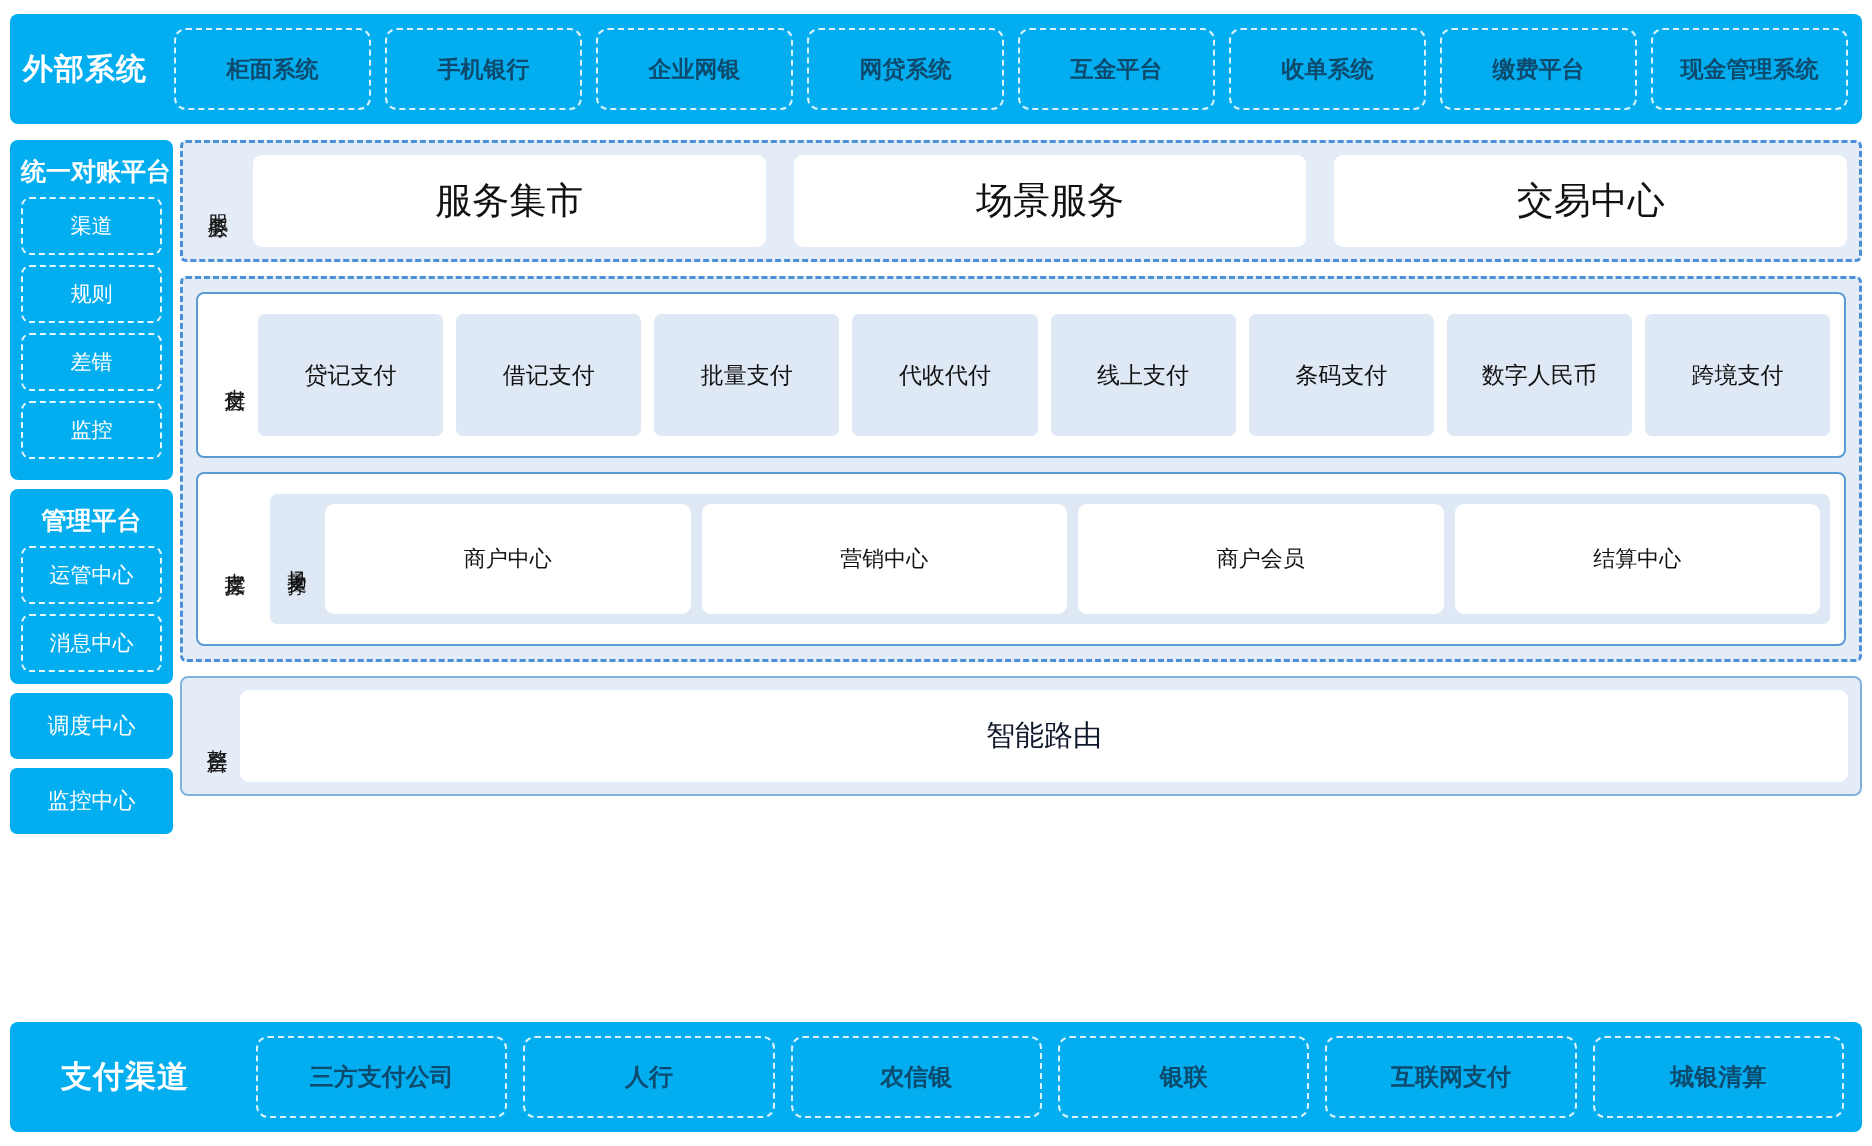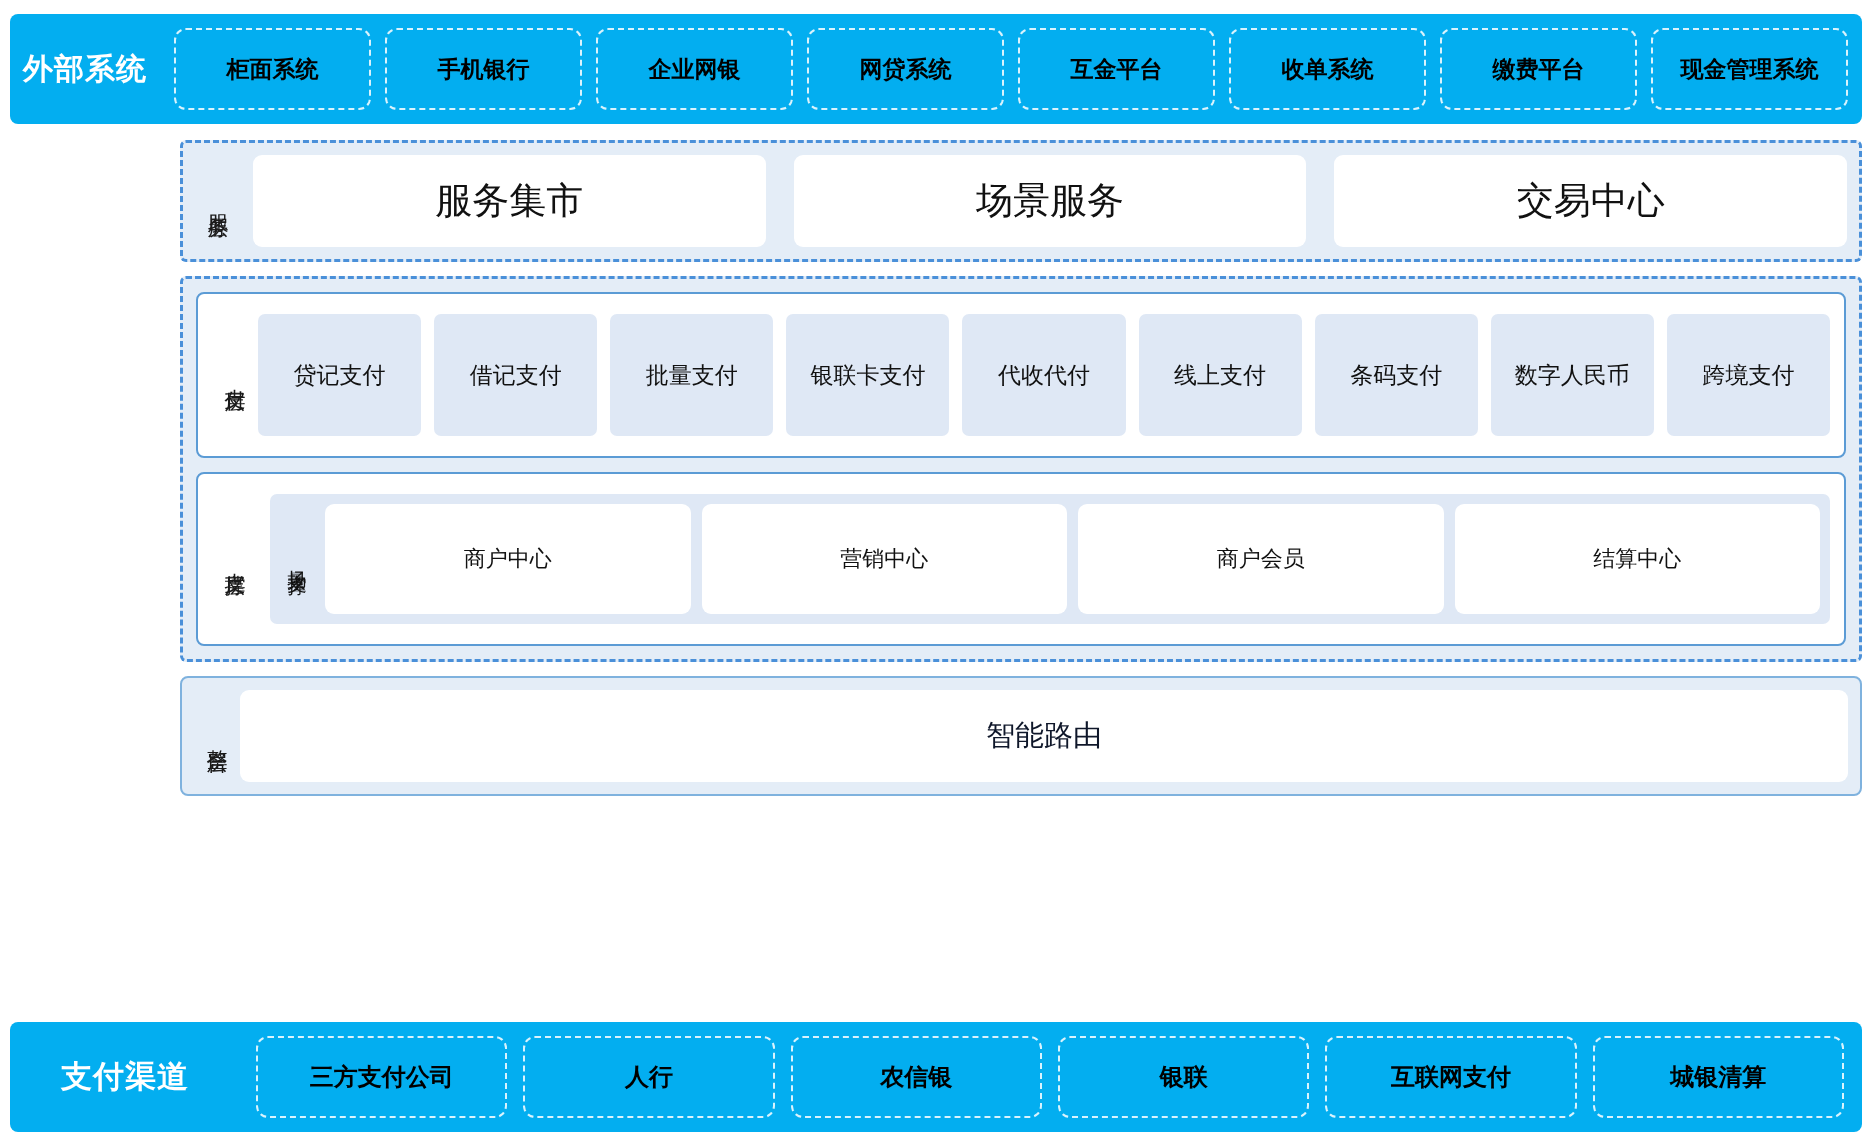--- a/index.html
+++ b/index.html
@@ -31,21 +31,21 @@
     font-size: 29px;
     font-weight: bold;
     flex: 0 0 auto;
     text-align: center;
     letter-spacing: 1px;
   }
   .dash-chip {
     flex: 1 1 0;
     border: 2px dashed rgba(255,255,255,.85);
     border-radius: 12px;
-    color: #000000;
+    color: #0c4a6e;
     display: flex;
     align-items: center;
     justify-content: center;
     font-size: 23px;
     font-weight: bold;
     white-space: nowrap;
   }
 
   #external-bar {
     position: absolute; left: 10px; top: 14px;
@@ -204,20 +204,39 @@
     <div class="dash-chip">柜面系统</div>
     <div class="dash-chip">手机银行</div>
     <div class="dash-chip">企业网银</div>
     <div class="dash-chip">网贷系统</div>
     <div class="dash-chip">互金平台</div>
     <div class="dash-chip">收单系统</div>
     <div class="dash-chip">缴费平台</div>
     <div class="dash-chip">现金管理系统</div>
   </div>
 
+  <div id="sidebar">
+
+    <div class="side-panel" id="panel-reconcile">
+      <div class="side-panel-title">统一对账平台</div>
+      <div class="side-chip">渠道</div>
+      <div class="side-chip">规则</div>
+      <div class="side-chip">差错</div>
+      <div class="side-chip">监控</div>
+    </div>
+
+    <div class="side-panel" id="panel-manage">
+      <div class="side-panel-title">管理平台</div>
+      <div class="side-chip">运管中心</div>
+      <div class="side-chip">消息中心</div>
+    </div>
+
+    <div class="side-solid" id="sched-center">调度中心</div>
+    <div class="side-solid" id="monitor-center">监控中心</div>
+  </div>
 
   <div id="main">
 
     <div class="dash-outer" id="service-layer">
       <div class="layer-row">
         <div class="layer-label vert">服务层</div>
         <div class="service-cards">
           <div class="service-card">服务集市</div>
           <div class="service-card">场景服务</div>
           <div class="service-card">交易中心</div>
@@ -227,21 +246,20 @@
 
     <div class="dash-outer" id="mid-block">
 
       <div class="inner-card" id="pay-layer">
         <div class="layer-row">
           <div class="layer-label vert">支付层</div>
           <div class="pay-cards">
             <div class="pay-card">贷记支付</div>
             <div class="pay-card">借记支付</div>
             <div class="pay-card">批量支付</div>
-            <div class="pay-card">银联卡支付</div>
             <div class="pay-card">代收代付</div>
             <div class="pay-card">线上支付</div>
             <div class="pay-card">条码支付</div>
             <div class="pay-card">数字人民币</div>
             <div class="pay-card">跨境支付</div>
           </div>
         </div>
       </div>
 
       <div class="inner-card" id="support-layer">

